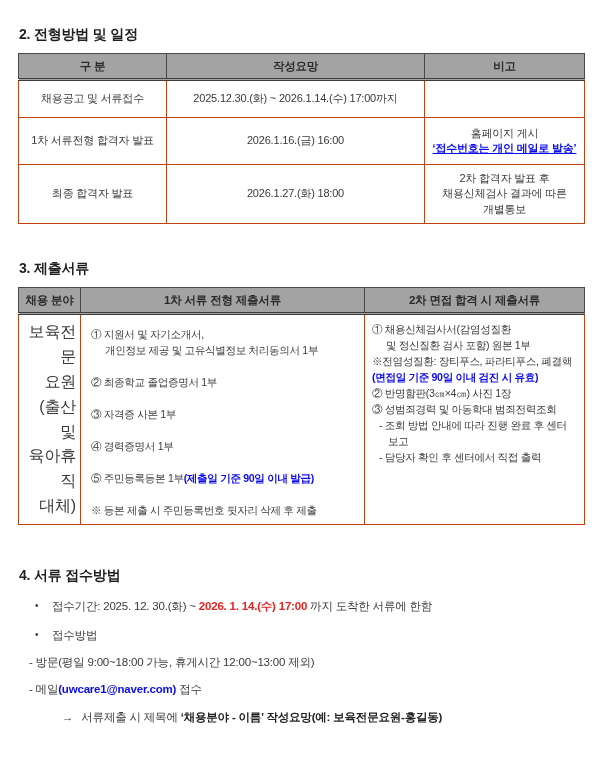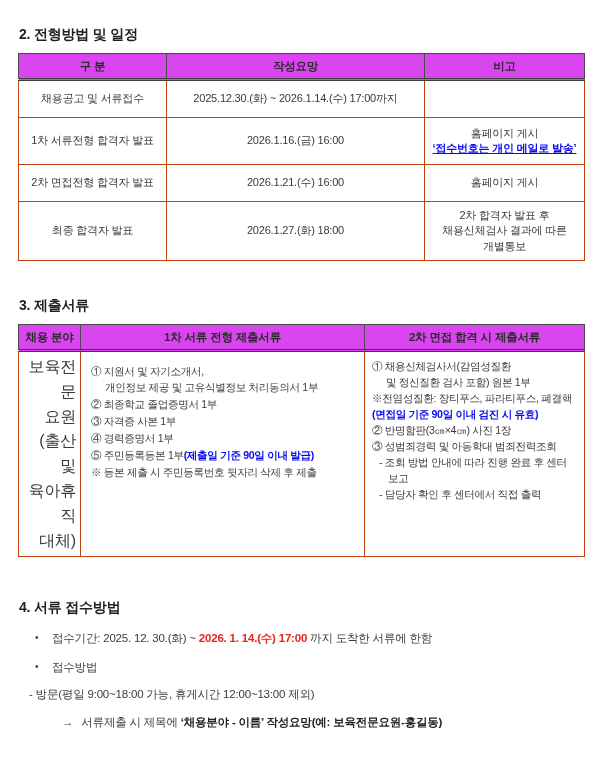--- a/index.html
+++ b/index.html
@@ -14,21 +14,21 @@
   .page { box-sizing:border-box; width:601px; padding:26px 16px 0 18px; }
 
   .sec-title {
     font-size:14px; font-weight:bold; color:#1f1f1f;
     margin:0 0 9px 1px;
   }
 
   table { border-collapse:collapse; width:566px; table-layout:fixed;
           border:1.5px solid #3c3c3c; }
   th {
-    background:#d946ef;
+    background:#a3a3a3;
     border:1px solid #4a4a4a;
     border-bottom:3px double #3c3c3c;
     font-size:11.5px; font-weight:bold; color:#2b2b2b;
     height:24px; text-align:center; padding:0 2px;
   }
   td { border:1px solid #c2410c; font-size:11px; color:#3a3a3a; padding:3px 4px; }
 
   
   .t1 td { text-align:center; line-height:1.4; }
   .t1 .h-r1 td { height:30px; }
@@ -40,21 +40,21 @@
   .note-em { color:#0b0bee; font-weight:bold; text-decoration:underline; display:block; }
 
   
   .t2 { margin-top:0; }
   .t2 .field {
     text-align:right; white-space:pre-line;
     font-size:16px; line-height:1.55; vertical-align:middle;
   }
   .t2 .docs { vertical-align:top; text-align:left; font-size:10.6px; letter-spacing:-0.35px; }
   .t2 .docs1 { padding:11px 6px 6px 10px; line-height:16px; height:165px; box-sizing:border-box; }
-  .t2 .docs1 > div { margin-top:1px; }
+  .t2 .docs1 > div { margin-top:16px; }
   .t2 .docs1 > div:first-child, .t2 .docs1 > div.cont { margin-top:0; }
   .t2 .docs2 { padding:6px 5px 5px 7px; line-height:16px; }
   .cont { padding-left:14px; }
   .hang { padding-left:16px; text-indent:-9px; }
   .blue-b { color:#0b0bee; font-weight:bold; }
 
   
   .gap-a { height:36px; }
   .gap-b { height:42px; }
 
@@ -94,25 +94,20 @@
         <td>2025.12.30.(화) ~ 2026.1.14.(수) 17:00까지</td>
         <td></td>
       </tr>
       <tr class="h-r2">
         <td>1차 서류전형 합격자 발표</td>
         <td>2026.1.16.(금) 16:00</td>
         <td>
           <span>홈페이지 게시</span>
           <span class="note-em">‘접수번호는 개인 메일로 발송’</span>
         </td>
-      </tr>
-      <tr class="h-r4">
-        <td>2차 면접전형 합격자 발표</td>
-        <td>2026.1.21.(수) 16:00</td>
-        <td>홈페이지 게시</td>
       </tr>
       <tr class="h-r5">
         <td>최종 합격자 발표</td>
         <td>2026.1.27.(화) 18:00</td>
         <td class="multiline">2차 합격자 발표 후
 채용신체검사 결과에 따른
 개별통보</td>
       </tr>
     </tbody>
   </table>
@@ -173,18 +168,21 @@
   <div class="s4-line s4-bullet">
     <span class="blt">•</span><span>접수기간: 2025. 12. 30.(화) ~ </span><span class="red-b">2026. 1. 14.(수) 17:00</span><span> 까지 도착한 서류에 한함</span>
   </div>
 
   <div class="s4-line s4-bullet">
     <span class="blt">•</span><span>접수방법</span>
   </div>
 
   <div class="s4-line s4-dash">- 방문(평일 9:00~18:00 가능, 휴게시간 12:00~13:00 제외)</div>
 
+  <div class="s4-line s4-dash">
+    <span>- 메일</span><span class="blue-b">(uwcare1@naver.com)</span><span> 접수</span>
+  </div>
 
   <div class="s4-line s4-arrow">
     <span class="arw">→</span><span>서류제출 시 제목에 </span><span class="bold">‘채용분야 - 이름’ 작성요망(예: 보육전문요원-홍길동)</span>
   </div>
 
 </div>
 
 </body></html>

